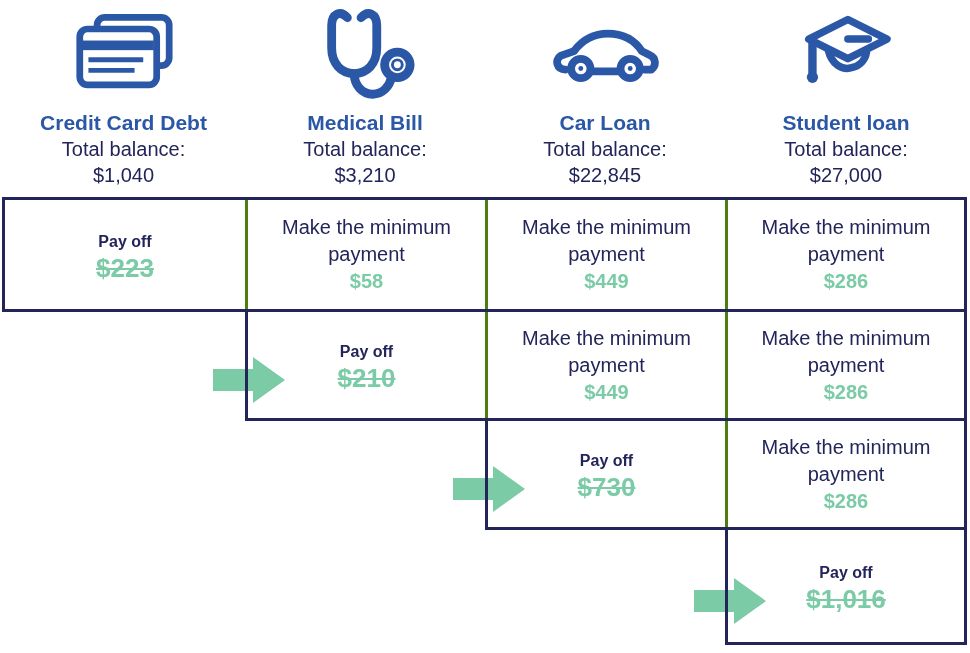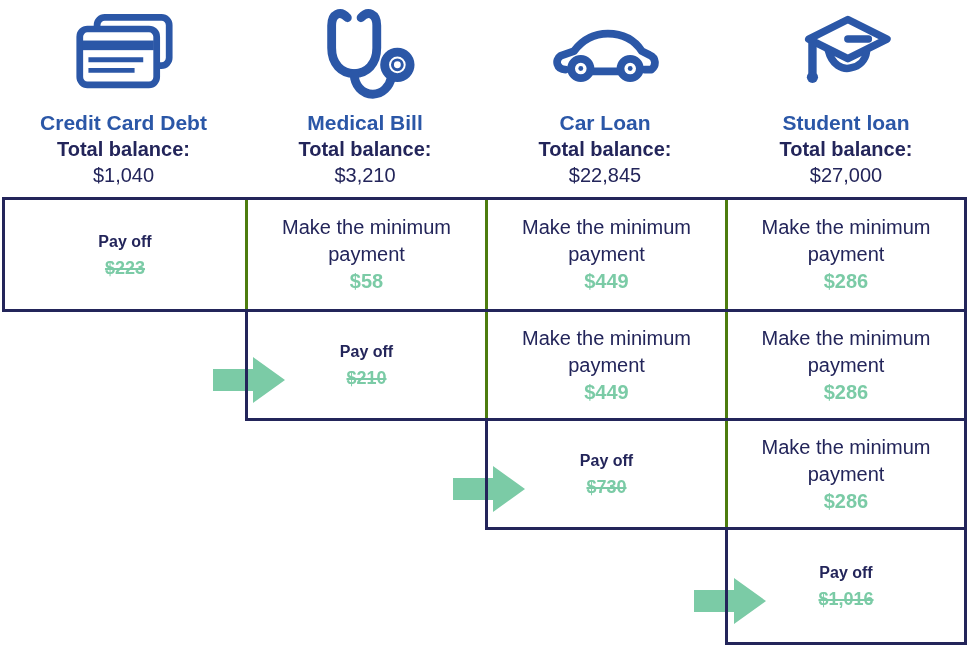--- a/index.html
+++ b/index.html
@@ -29,21 +29,21 @@
   }
   .debt-title {
     color: #2B57A7;
     font-weight: bold;
     font-size: 21px;
     line-height: 26px;
     margin-top: 6px;
   }
   .balance-label {
     color: #23255A;
-    font-weight: bold;
+    font-weight: normal;
     font-size: 20px;
     line-height: 26px;
   }
   .balance-value {
     color: #23255A;
     font-size: 20px;
     line-height: 26px;
   }
   
   .rowbox {
@@ -72,21 +72,21 @@
     line-height: 27px;
   }
   .cell-label.payoff { font-weight: bold; font-size: 16px; }
   .cell-amount {
     color: #7BCBA6;
     font-weight: bold;
     font-size: 20px;
     line-height: 27px;
   }
   .cell-amount.strike {
-    font-size: 18px;
+    font-size: 26px;
     text-decoration: line-through;
     text-decoration-thickness: 2px;
   }
   
   .arrow {
     position: absolute;
     width: 72px; height: 46px;
     z-index: 1;
   }
   .arrow-2 { left: 213px; top: 357px; }

